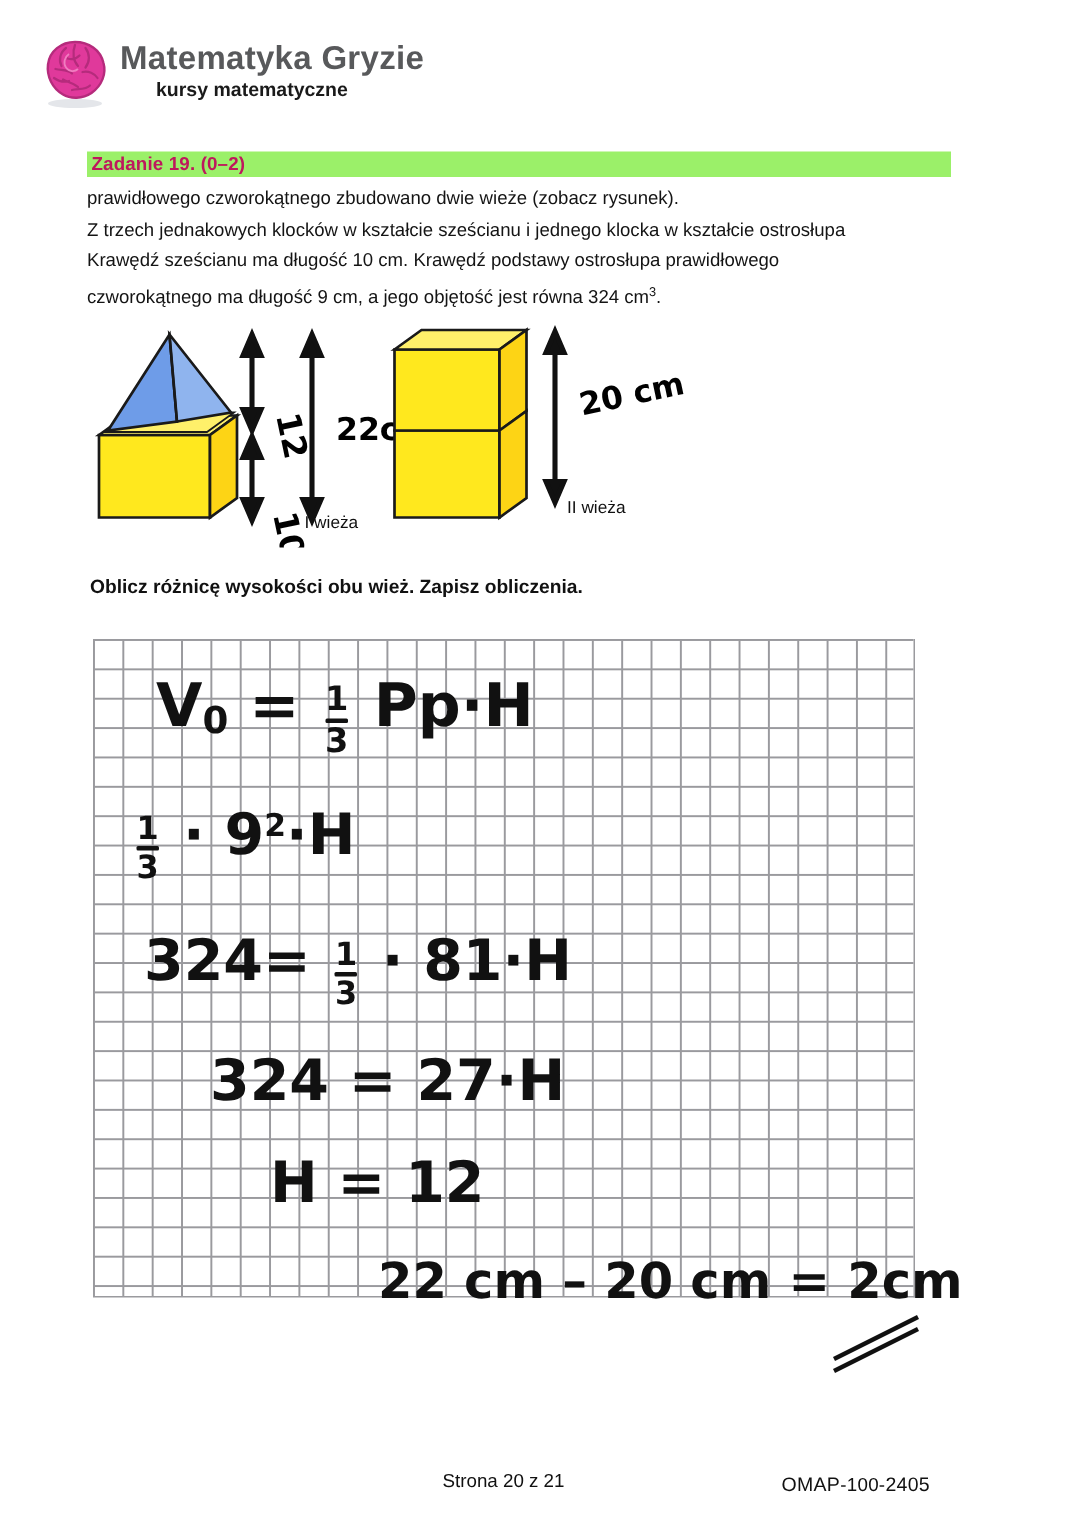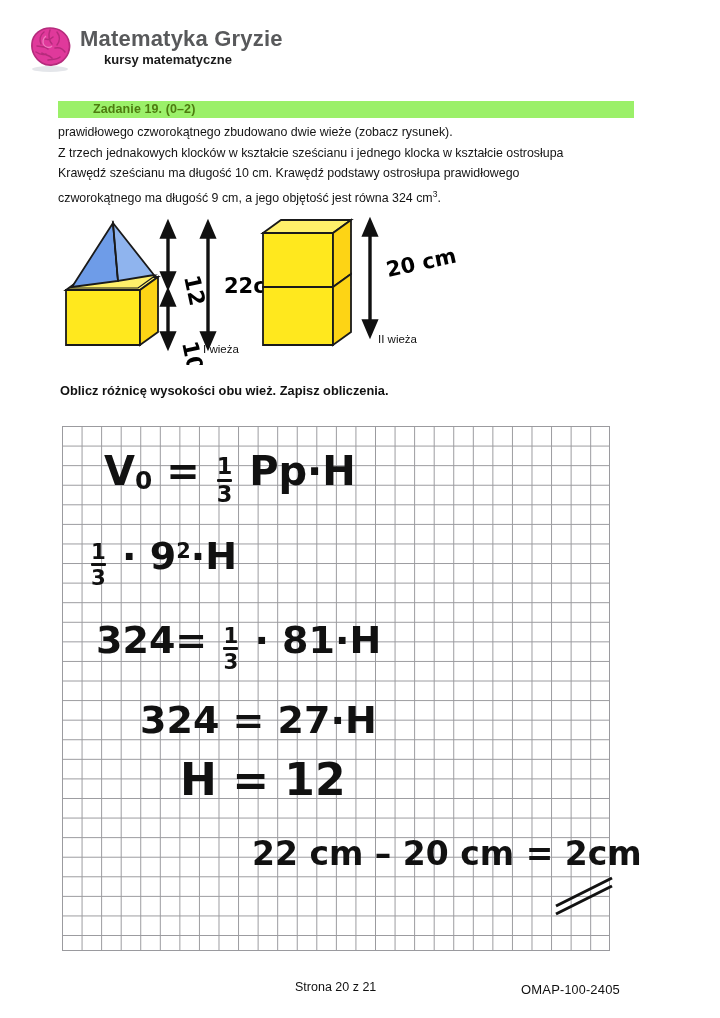--- a/index.html
+++ b/index.html
@@ -17,39 +17,39 @@
     background:#e4e6ea;border-radius:50%;}
   .brand-title{position:absolute;left:80px;top:26px;font-size:22px;font-weight:bold;
     color:#58595b;letter-spacing:.2px;}
   .brand-sub{position:absolute;left:104px;top:52px;font-size:13px;font-weight:bold;
     color:#1a1a1a;}
 
   
   .task-head{position:absolute;left:58px;top:101px;width:576px;height:17px;
     background:#9bf069;}
   .task-head span{position:absolute;left:3px;top:1px;font-size:12.5px;font-weight:bold;
-    color:#4d7c0f;letter-spacing:.1px;margin-left:32px;}
+    color:#be185d;letter-spacing:.1px;}
 
   .task-body{position:absolute;left:58px;top:122px;width:600px;font-size:12.4px;
     line-height:20.5px;color:#141414;}
   .task-body .ln{white-space:nowrap;}
   sup{font-size:8.5px;vertical-align:super;}
 
   
   .figures{position:absolute;left:58px;top:215px;width:600px;height:150px;}
   .fig-label{position:absolute;font-size:11.5px;color:#111;text-align:right;}
 
   .hand{font-family:"DejaVu Sans", sans-serif;font-weight:bold;color:#111;}
 
   
   .instruction{position:absolute;left:60px;top:383px;font-size:12.8px;font-weight:bold;
     color:#111;}
 
   
-  .grid{position:absolute;left:62px;top:426px;width:548px;height:525px;
+  .grid{position:absolute;left:62px;top:426px;width:548px;height:439px;
     background-color:#ffffff;
     background-image:
       linear-gradient(to right,#9a9a9e 1px,transparent 1px),
       linear-gradient(to bottom,#9a9a9e 1px,transparent 1px);
     background-size:19.57px 19.59px;
     border-right:1px solid #9a9a9e;border-bottom:1px solid #9a9a9e;
     box-sizing:border-box;}
 
   
   .sol{position:absolute;color:#111;font-family:"DejaVu Sans", sans-serif;
@@ -197,21 +197,21 @@
       <span class="frac">
         <span class="num">1</span>
         <span class="bar"></span>
         <span class="den">3</span>
       </span>
       <span>· 81·H</span>
     </div>
 
     <div class="sol" style="left:78px;top:272px;font-size:38px;">324 =  27·H</div>
 
-    <div class="sol" style="left:118px;top:328px;font-size:44px;">H = 12</div>
+    <div class="sol" style="left:118px;top:340px;font-size:38px;">H = 12</div>
 
     <div class="sol" style="left:190px;top:408px;font-size:33px;">22 cm – 20 cm = 2cm</div>
 
     <svg style="position:absolute;left:490px;top:448px;" width="70" height="46">
       <line x1="4" y1="40" x2="60" y2="12" stroke="#111" stroke-width="3"></line>
       <line x1="4" y1="32" x2="60" y2="4" stroke="#111" stroke-width="3"></line>
     </svg>
   </div>
 
   <div class="footer-page">Strona 20 z 21</div>

